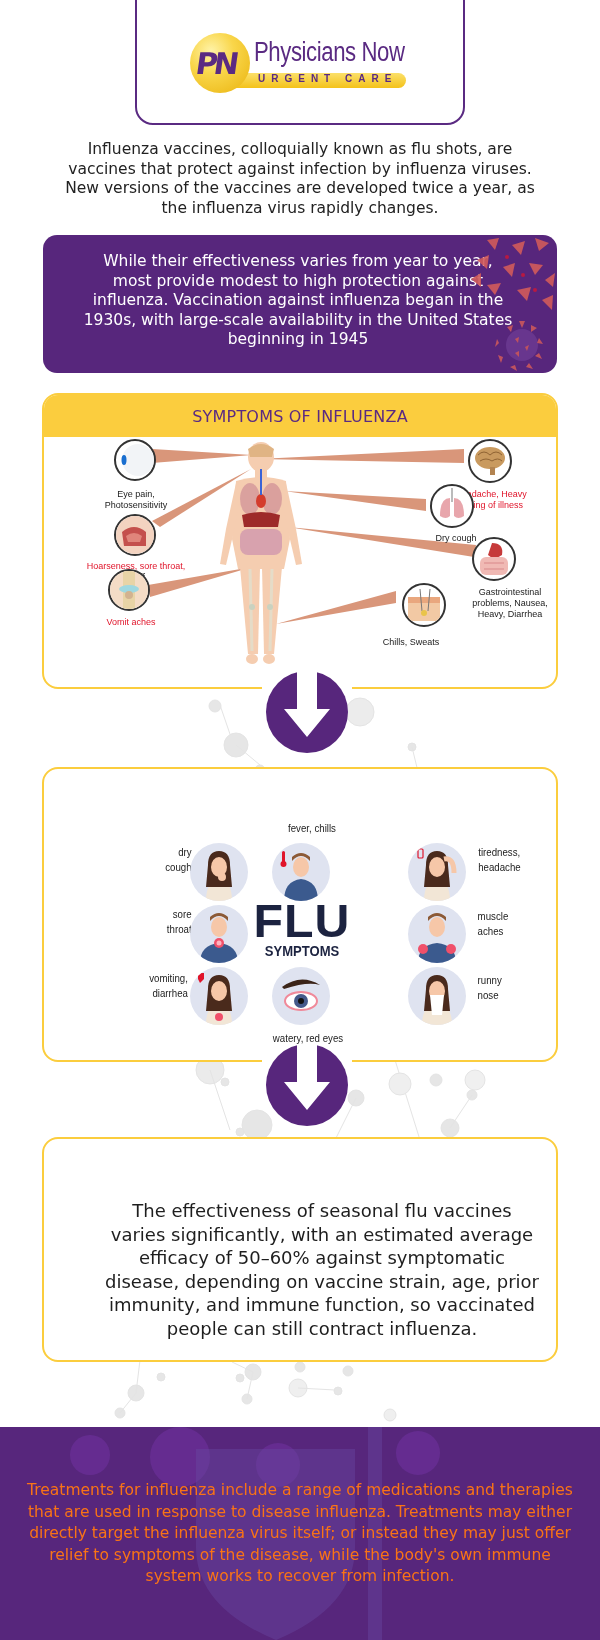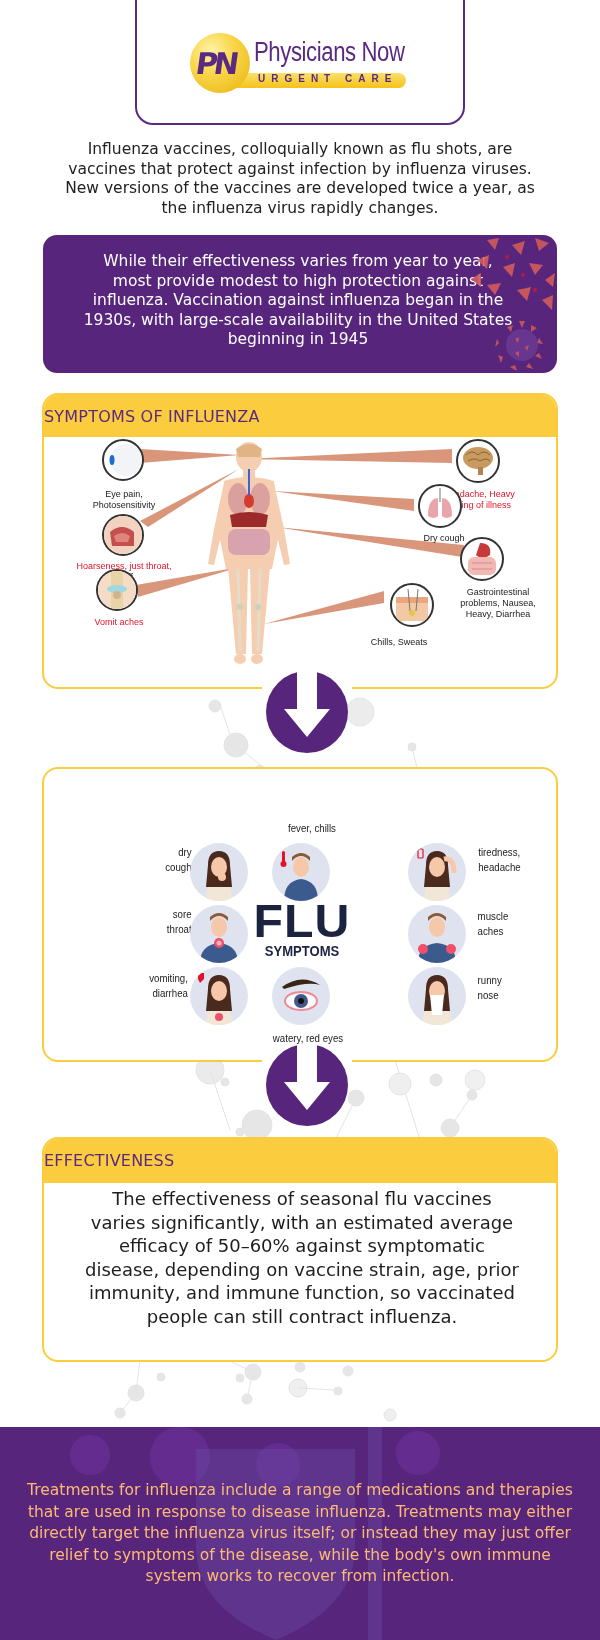--- a/index.html
+++ b/index.html
@@ -53,36 +53,36 @@
     font-size: 15.5px; line-height: 19.5px;
   }
   .virus-deco { position: absolute; right: 0; top: 0; width: 100px; height: 138px; }
 
   
   .card {
     position: absolute; left: 42px; width: 516px; border: 2px solid #fbcd3e; border-radius: 16px;
     background: #fff; overflow: hidden; z-index: 1;
   }
   .card-head {
-    height: 42px; background: #fbcd3e; color: #5a2a82; text-align: left;
+    height: 42px; background: #fbcd3e; color: #5a2a82; text-align: center;
     font-size: 16px; line-height: 44px; letter-spacing: 0.2px;
   }
   .card1 { top: 393px; height: 296px; }
   .card2 { top: 767px; height: 295px; }
   .card3 { top: 1137px; height: 225px; }
 
   
   .arrow {
     position: absolute; left: 266px; width: 82px; height: 82px; border-radius: 50%; background: #57267c; z-index: 3;
   }
   .arrow svg { position: absolute; left: 0; top: 0; }
   .arrow-gap { position: absolute; height: 6px; background: #fff; z-index: 2; }
 
   
-  .diag { position: absolute; left: 0; top: 44px; width: 516px; height: 250px; }
+  .diag { position: absolute; left: 12px; top: 44px; width: 516px; height: 250px; }
   .s-label { position: absolute; font-family: "Liberation Sans", sans-serif; font-size: 9px; line-height: 11px; text-align: center; color: #222; }
   .s-label.red { color: #e0142a; }
   .organ { position: absolute; border-radius: 50%; border: 2px solid #333; background: #fff; overflow: hidden; }
 
   
   .fs-wrap { position: absolute; left: 0; top: 44px; width: 516px; height: 250px; }
   .fs-circle { position: absolute; width: 58px; height: 58px; border-radius: 50%; background: #dfe3f0; overflow: hidden; }
   .fs-label {
     position: absolute; font-family: "Liberation Sans", sans-serif; font-size: 11px; line-height: 15px;
     color: #222; transform: scaleX(0.88);
@@ -98,21 +98,21 @@
   }
 
   .eff-text {
     position: absolute; left: 40px; top: 64px; width: 436px; text-align: center;
     font-size: 18px; line-height: 23.5px; color: #1e1e1e;
   }
 
   
   .footer { position: absolute; left: 0; top: 1427px; width: 600px; height: 213px; background: #57267c; overflow: hidden; z-index: 1; }
   .footer p {
-    position: absolute; left: 20px; top: 53px; width: 560px; text-align: center; color: #fdba74;
+    position: absolute; left: 20px; top: 53px; width: 560px; text-align: center; color: #f97316;
     font-size: 15.5px; line-height: 21.5px;
   }
 </style>
 </head>
 <body>
 
 <svg class="bg-molecules" viewBox="0 0 600 1430">
   <g stroke="#e4e4e4" stroke-width="1" fill="#e6e6e6">
     <line x1="220" y1="705" x2="232" y2="740"></line>
       <circle cx="215" cy="706" r="6"></circle>
@@ -265,21 +265,21 @@
     </div>
 
     <div class="organ" style="left:58px;top:75px;width:42px;height:42px;">
       <svg width="38" height="38">
           <rect x="0" y="0" width="38" height="38" fill="#f3d3c0"></rect>
           <path d="M6 16 Q18 6 30 16 L30 30 L8 30 Z" fill="#c4504d"></path>
           <path d="M10 20 Q18 14 26 20 L24 26 L12 26Z" fill="#e0857b"></path>
         </svg>
     </div>
     <div class="s-label red" style="left:20px;top:122px;width:120px;">
-      <span>Hoarseness, just throat,</span><br><span style="color:#222">Sniff</span>
+      <span>Hoarseness, sore throat,</span><br><span style="color:#222">Sniff</span>
     </div>
 
     <div class="organ" style="left:52px;top:130px;width:42px;height:42px;">
       <svg width="38" height="38">
           <rect x="0" y="0" width="38" height="38" fill="#f4dcc6"></rect>
           <rect x="13" y="0" width="12" height="38" fill="#e8d4a6"></rect>
           <ellipse cx="19" cy="18" rx="10" ry="4" fill="#9fd8e0"></ellipse>
           <circle cx="19" cy="24" r="4" fill="#d2b390"></circle>
         </svg>
     </div>
@@ -424,22 +424,21 @@
 </div>
 
 <div class="arrow-gap" style="left:262px;top:1059px;width:90px;"></div>
 <div class="arrow" style="top:1044px;">
   <svg width="82" height="82" viewBox="0 0 82 82">
       <path d="M31 0 L51 0 L51 38 L64 38 L41 66 L18 38 L31 38 Z" fill="#fff"></path>
     </svg>
 </div>
 
 <div class="card card3">
-  <div class="card-head" style="height:44px;">EFFECTIVENESS</div>
-  <p class="eff-text" style="top:48px;">The effectiveness of seasonal flu vaccines varies significantly, with an estimated average efficacy of 50–60% against symptomatic disease, depending on vaccine strain, age, prior immunity, and immune function, so vaccinated people can still contract influenza.</p>
+  <p class="eff-text" style="top:60px;margin-left:20px;">The effectiveness of seasonal flu vaccines varies significantly, with an estimated average efficacy of 50–60% against symptomatic disease, depending on vaccine strain, age, prior immunity, and immune function, so vaccinated people can still contract influenza.</p>
 </div>
 
 <div class="footer">
   <svg style="position:absolute;left:0;top:0;" width="600" height="213">
     <g fill="#6a2f97" opacity="0.75">
       <circle cx="90" cy="28" r="20"></circle>
         <circle cx="180" cy="30" r="30"></circle>
         <circle cx="278" cy="38" r="22"></circle>
         <circle cx="418" cy="26" r="22"></circle>
     </g>

